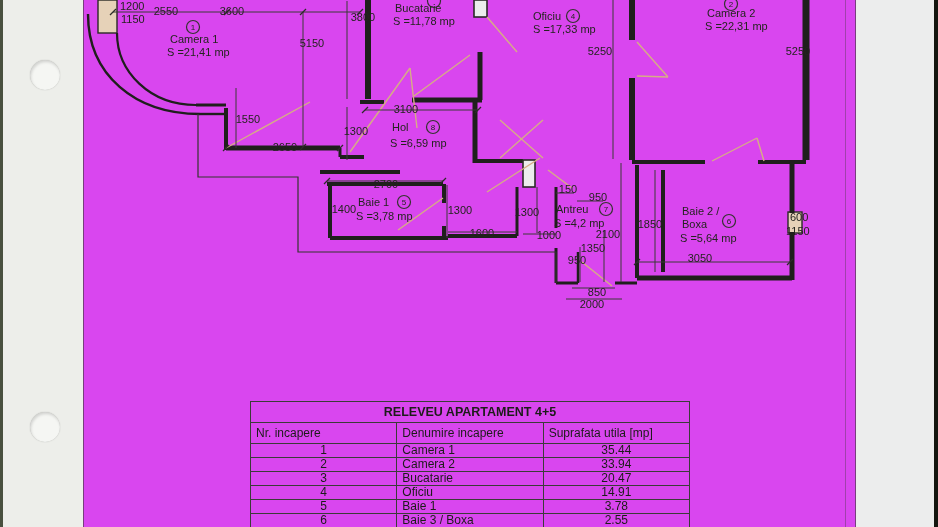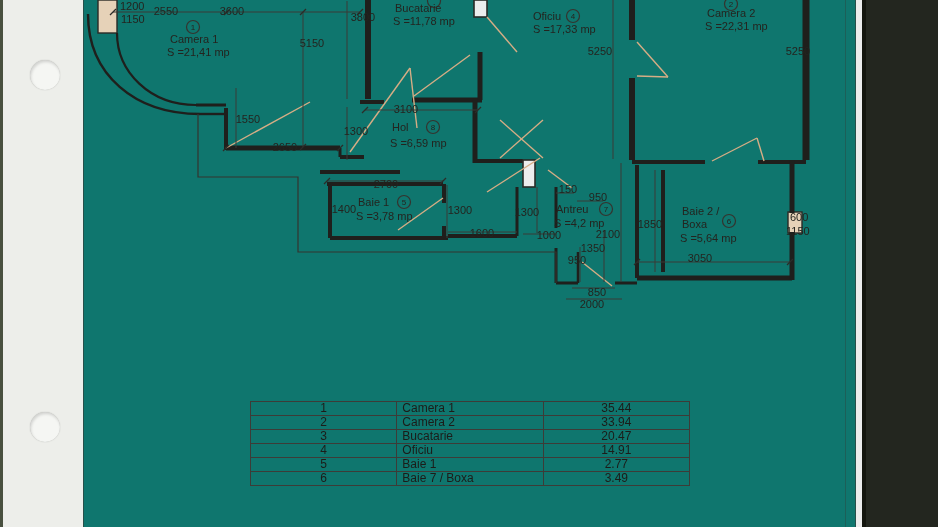--- a/index.html
+++ b/index.html
@@ -1,17 +1,17 @@
 <!DOCTYPE html>
 <html><head>
 <meta charset="utf-8">
 <style>
   html,body{margin:0;padding:0;background:#23261f;}
-  .stage{position:relative;width:866px;height:527px;overflow:hidden;
-         background:#0f766e;font-family:"Liberation Sans",sans-serif;}
+  .stage{position:relative;width:938px;height:527px;overflow:hidden;
+         background:#d946ef;font-family:"Liberation Sans",sans-serif;}
   .edge-left{position:absolute;left:0;top:0;width:3px;height:100%;background:#49503f;}
   .edge-right{position:absolute;right:0;top:0;width:4px;height:100%;background:#14160f;}
   .margin-band{position:absolute;left:3px;top:0;width:80px;height:100%;background:#edeeea;}
   .right-band{position:absolute;left:856px;top:0;width:78px;height:100%;background:#eceded;}
   .fold{position:absolute;top:0;width:1px;height:100%;background:rgba(55,55,50,.6);}
   .hole{position:absolute;width:30px;height:30px;border-radius:50%;background:#f5f6f3;
         box-shadow:inset 1px 2px 3px rgba(0,0,0,.15), 0 0 1px rgba(120,120,115,.5);}
   svg.plan{position:absolute;left:0;top:0;}
   svg.plan text{fill:#24241f;font-family:"Liberation Sans",sans-serif;font-size:11px;}
   svg.plan text.num{font-size:8px;}
@@ -230,20 +230,28 @@
       <circle class="thin" cx="729" cy="221" r="6.5"></circle>
       <text class="num" x="729" y="224" text-anchor="middle">6</text>
       <text x="682" y="215">Baie 2 /</text>
       <text x="682" y="228">Boxa</text>
       <text x="680" y="242">S =5,64 mp</text>
     </g>
   </svg>
 
   <table class="releveu">
     <tbody>
+        <tr>
+          <td class="title-cell" colspan="3">RELEVEU APARTAMENT 4+5</td>
+        </tr>
+    <tr class="hdr">
+      <td class="c-left" style="width:91px">Nr. incapere</td>
+      <td class="c-left" style="width:172px">Denumire incapere</td>
+      <td class="c-left" style="width:177px">Suprafata utila [mp]</td>
+    </tr>
     <tr>
       <td class="c-center">1</td>
       <td class="c-left">Camera 1</td>
       <td class="c-center">35.44</td>
     </tr>
     <tr>
       <td class="c-center">2</td>
       <td class="c-left">Camera 2</td>
       <td class="c-center">33.94</td>
     </tr>
@@ -253,22 +261,22 @@
       <td class="c-center">20.47</td>
     </tr>
     <tr>
       <td class="c-center">4</td>
       <td class="c-left">Oficiu</td>
       <td class="c-center">14.91</td>
     </tr>
     <tr>
       <td class="c-center">5</td>
       <td class="c-left">Baie 1</td>
-      <td class="c-center">2.77</td>
+      <td class="c-center">3.78</td>
     </tr>
     <tr>
       <td class="c-center">6</td>
-      <td class="c-left">Baie 7 / Boxa</td>
-      <td class="c-center">3.49</td>
+      <td class="c-left">Baie 3 / Boxa</td>
+      <td class="c-center">2.55</td>
     </tr>
   </tbody>
     </table>
 </div>
 
 </body></html>

